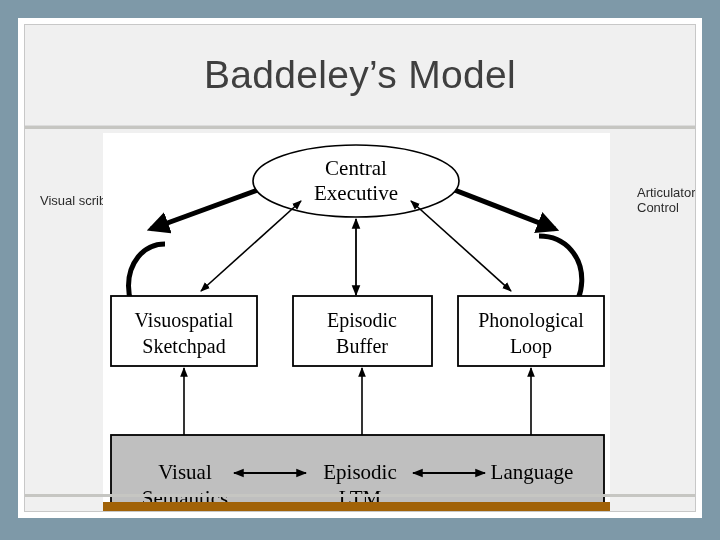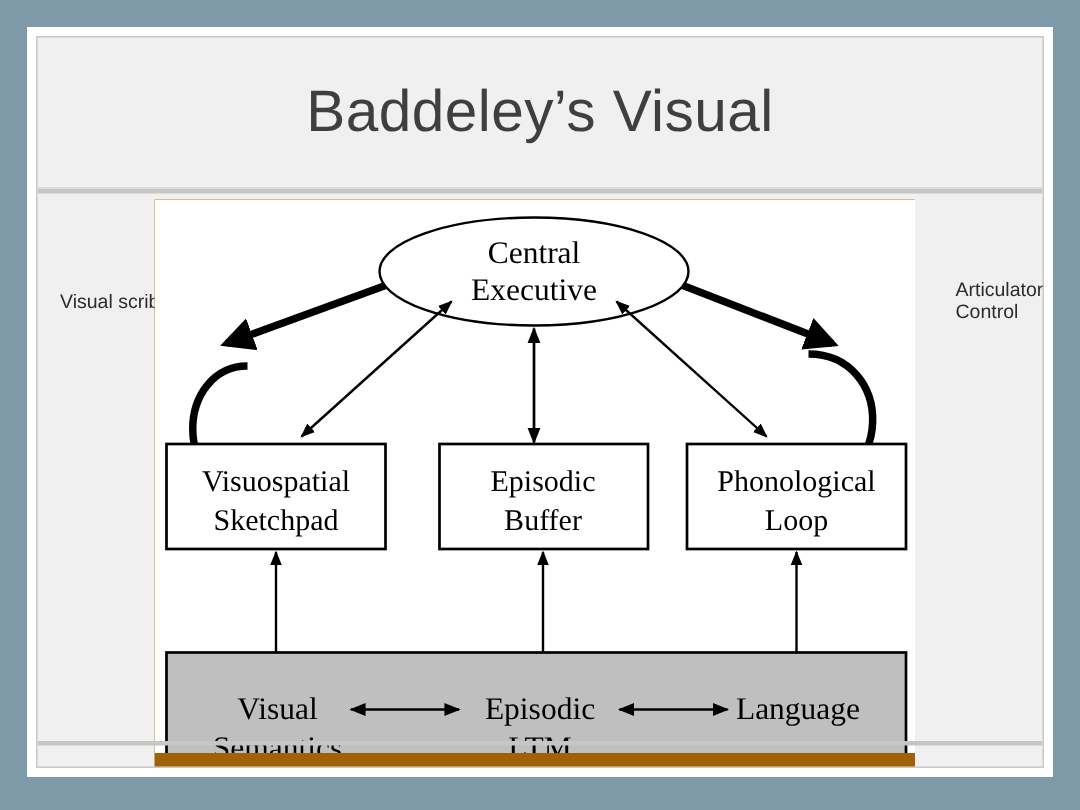--- a/index.html
+++ b/index.html
@@ -90,21 +90,21 @@
   }
   #diagram svg { display: block; }
 </style>
 </head>
 <body>
 
 <div id="slide-frame">
   <div id="slide-body">
 
     <div id="title-area">
-      <div id="slide-title">Baddeley’s Visual</div>
+      <div id="slide-title">Baddeley’s Model</div>
     </div>
     <div id="title-divider"></div>
 
     <div class="annotation" id="ann-visual-scribe">Visual scribe</div>
 
     <div class="annotation" id="ann-articulatory">Articulatory
 Control</div>
 
     <div id="diagram">
       <svg width="507" height="369" viewBox="0 0 507 369" xmlns="http://www.w3.org/2000/svg">

